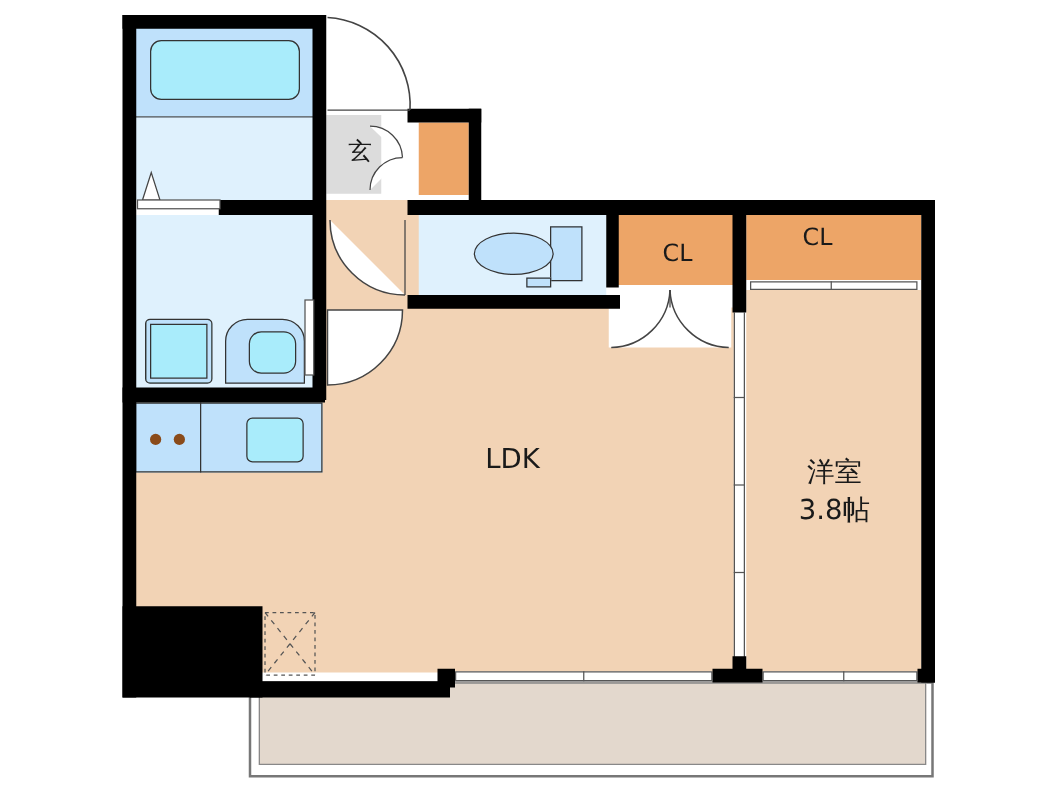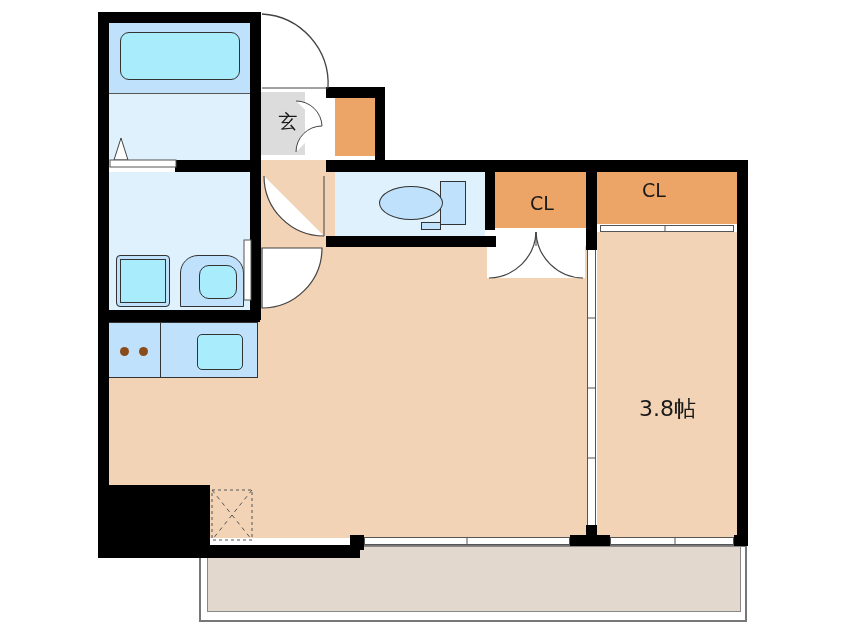--- a/index.html
+++ b/index.html
@@ -105,14 +105,16 @@
     <line x1="675" y1="537" x2="675" y2="545" stroke="#555"></line>
     <line x1="665" y1="225" x2="665" y2="232" stroke="#555"></line>
     <line x1="587" y1="318" x2="596" y2="318" stroke="#555"></line>
     <line x1="587" y1="388" x2="596" y2="388" stroke="#555"></line>
     <line x1="587" y1="458" x2="596" y2="458" stroke="#555"></line>
   </svg>
 
   <div class="lbl" style="left:273px;top:111px;width:30px;font-size:19px;">玄</div>
   <div class="lbl" style="left:510px;top:193px;width:64px;font-size:19px;">CL</div>
   <div class="lbl" style="left:622px;top:180px;width:64px;font-size:19px;">CL</div>
+  <div class="lbl" style="left:365px;top:355px;width:90px;font-size:22px;">LDK</div>
+  <div class="lbl" style="left:620px;top:366px;width:95px;font-size:22px;">洋室</div>
   <div class="lbl" style="left:620px;top:396px;width:95px;font-size:22px;">3.8帖</div>
 </div>
 
 </body></html>

